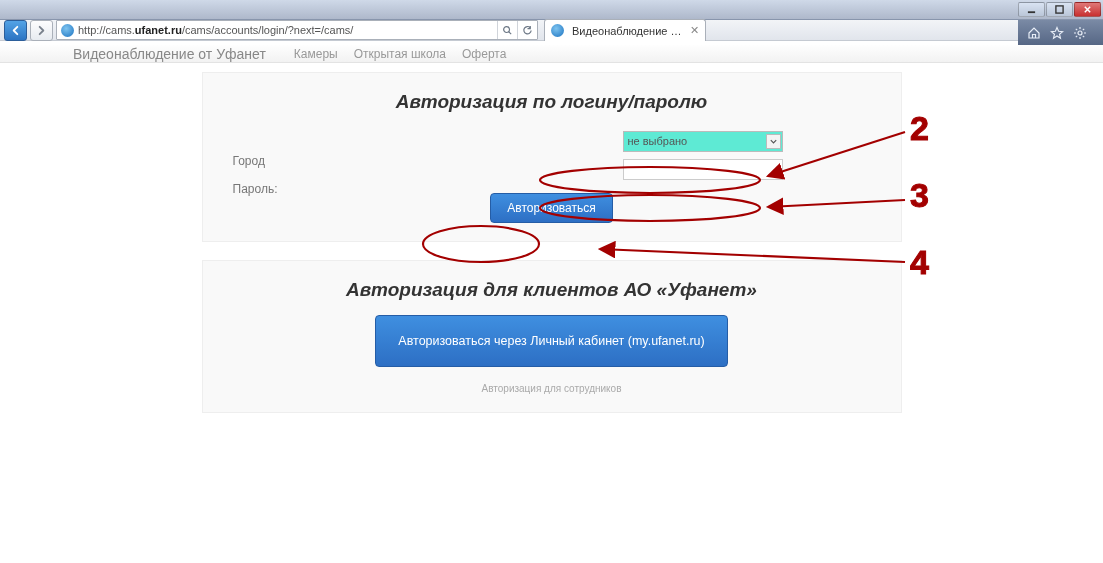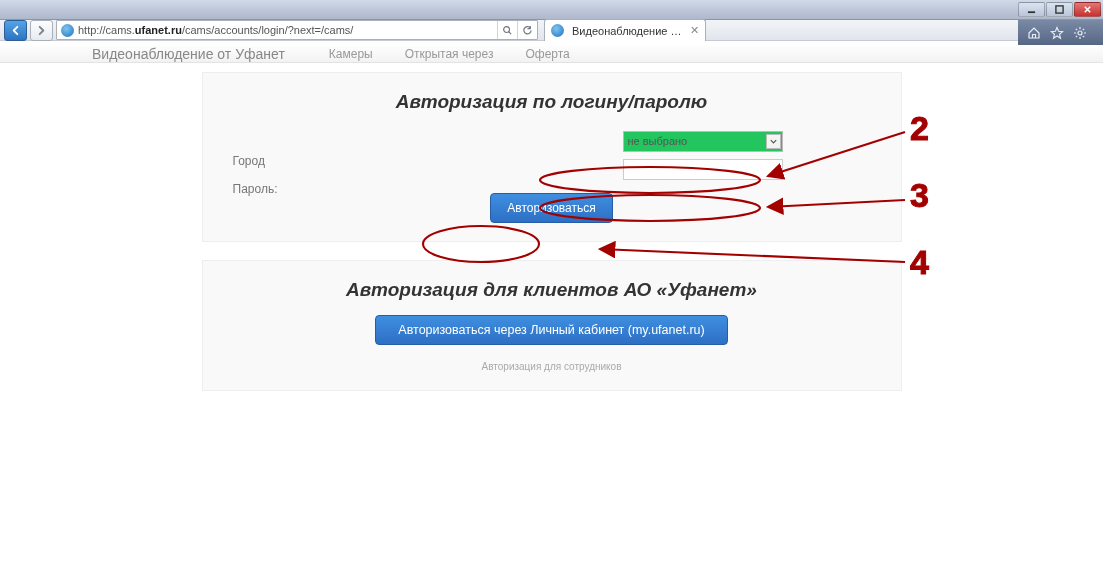--- a/index.html
+++ b/index.html
@@ -96,22 +96,22 @@
     .right-icons .ri { width:15px;height:15px;display:flex;align-items:center;justify-content:center;color:#d9e3f0; }
     .chrome-right-area { background: linear-gradient(to bottom,#7a8aa5,#566785); height:25px; display:flex; align-items:center; }
 
     
     .page-nav {
       height: 18px;
       background: linear-gradient(to bottom,#fefefe,#f2f2f2);
       border-bottom: 1px solid #e3e3e3;
       display:flex;
       align-items:center;
-      padding-left: 92px;
-      gap: 32px;
+      padding-left: 73px;
+      gap: 16px;
       font-size: 12px;
       color:#999;
     }
     .brand { color:#888; font-size:14px; margin-right:12px; }
     .nav-link { color:#999; cursor:pointer; }
 
     
     .content { padding-top: 9px; display:flex; flex-direction:column; align-items:center; }
     .panel {
       width: 700px;
@@ -124,34 +124,34 @@
     .panel h2 {
       font-weight:bold; color:#333; font-size:19px;
       text-align:center;
       margin-bottom: 14px;
       font-style: italic;
     }
     .form-row { display:flex; align-items:center; height:28px; font-size:12px; color:#777; }
     .form-label { flex: 0 0 260px; margin-top: 40px; }
     .form-control-area { flex:1; }
     .select-city {
-      width:160px;height:21px;border:1px solid #bbb;background:#22c55e;
+      width:160px;height:21px;border:1px solid #bbb;background:#5eead4;
       font-size:11px;padding:0 4px;color:#555;
       display:flex;align-items:center;justify-content:space-between;
     }
     .select-city .chev { width:15px;height:15px;border:1px solid #bbb;background:#f4f4f4;display:flex;align-items:center;justify-content:center;margin-right:-3px;}
     .text-input { width:160px;height:21px;border:1px solid #ccc;background:#fff;}
     .btn-primary {
       display:inline-block;
       background: linear-gradient(to bottom,#3f8fe0,#2d6fc4);
       color:#fff; border:1px solid #255da6; border-radius:4px;
       padding: 7px 16px; font-size:12px; cursor:pointer;
     }
     .btn-row { text-align:center; margin-top:10px; }
-    .btn-wide { padding: 7px 22px; font-size:12.5px; }
+    .btn-wide { padding: 18px 22px; font-size:12.5px; }
     .staff-link { text-align:center; font-size:10px; color:#aaa; margin-top:16px; }
 
     .ie-e { width:13px;height:13px;border-radius:50%;background:radial-gradient(circle at 40% 35%,#7ec4f0,#1b72c0);position:relative;}
 
     
     .overlay { position:absolute; left:0; top:0; width:1103px; height:563px; pointer-events:none; }
     .overlay svg { width:100%; height:100%; }
     .callout-num {
       font-family: "Arial Black", Arial, sans-serif;
       font-weight:900;
@@ -251,21 +251,21 @@
             </g>
           </svg>
       </div>
     </div>
   </div>
 </div>
 
 <div class="page-nav">
   <span class="brand">Видеонаблюдение от Уфанет</span>
   <span class="nav-link">Камеры</span>
-  <span class="nav-link">Открытая через</span>
+  <span class="nav-link">Открытая школа</span>
   <span class="nav-link">Оферта</span>
 </div>
 
 <div class="content">
   <div class="panel">
     <h2>Авторизация по логину/паролю</h2>
 
     <div class="form-row">
       <div class="form-label">Город</div>
       <div class="form-control-area" style="padding-left:130px;">

